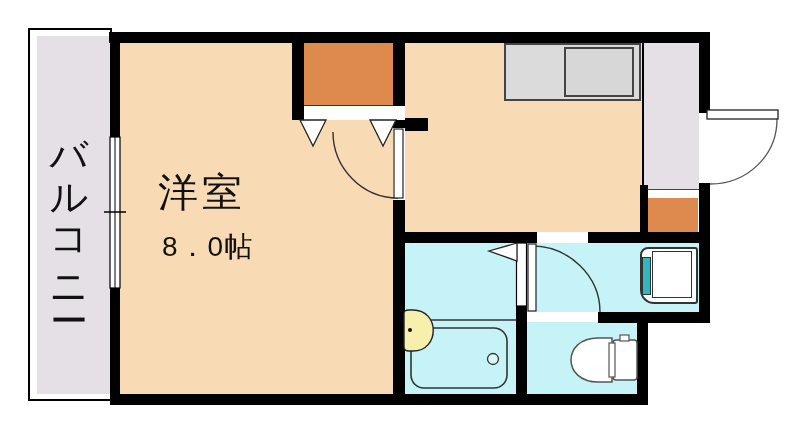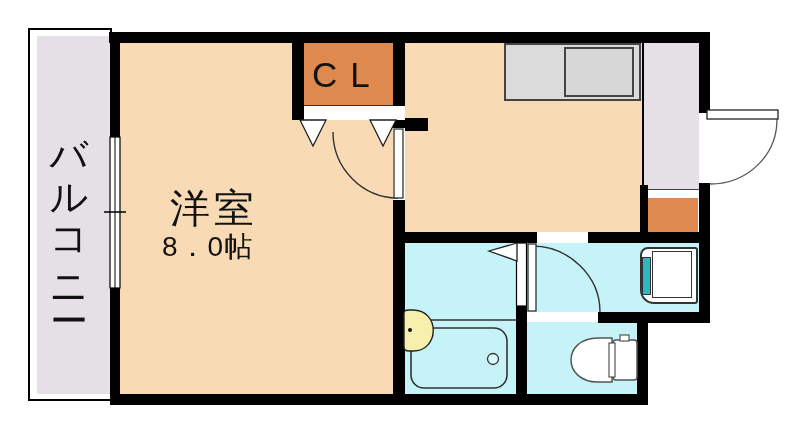--- a/index.html
+++ b/index.html
@@ -115,17 +115,16 @@
 
     <g>
       <path d="M612,338 L598,338 C562,338 562,382 598,382 L612,382 Z" fill="#fff" stroke="#555" stroke-width="1.5"></path>
       <rect x="613" y="340" width="24" height="40" rx="3" fill="#fff" stroke="#555" stroke-width="1.5"></rect>
       <rect x="609" y="343" width="6" height="34" fill="#fff" stroke="#555" stroke-width="1.2"></rect>
       <rect x="620" y="335" width="9" height="6" fill="#fff" stroke="#555" stroke-width="1.2"></rect>
     </g>
   </svg>
 
   <div class="label" id="balcony-label" style="left:50px;top:112px;">バルコニー</div>
-  <div class="label" id="room-name" style="left:158px;top:188px;margin-left:12px;">洋室</div>
+  <div class="label" id="room-name" style="left:158px;top:172px;">洋室</div>
   <div class="label" id="room-size" style="left:162px;top:233px;">8．0帖</div>
-  <div class="label" id="closet-label" style="left:312px;top:57px;">CL</div>
 
 </div>
 
 </body></html>

